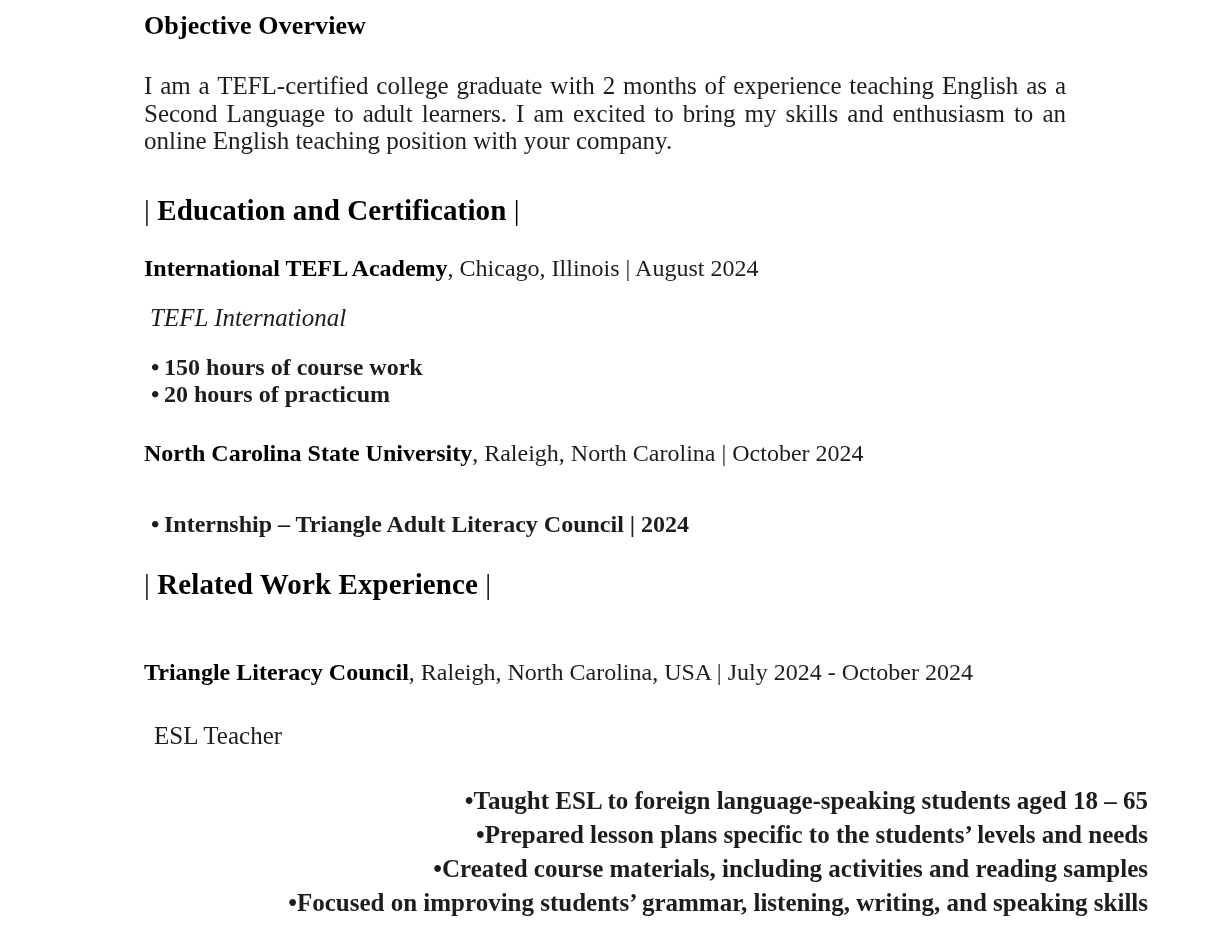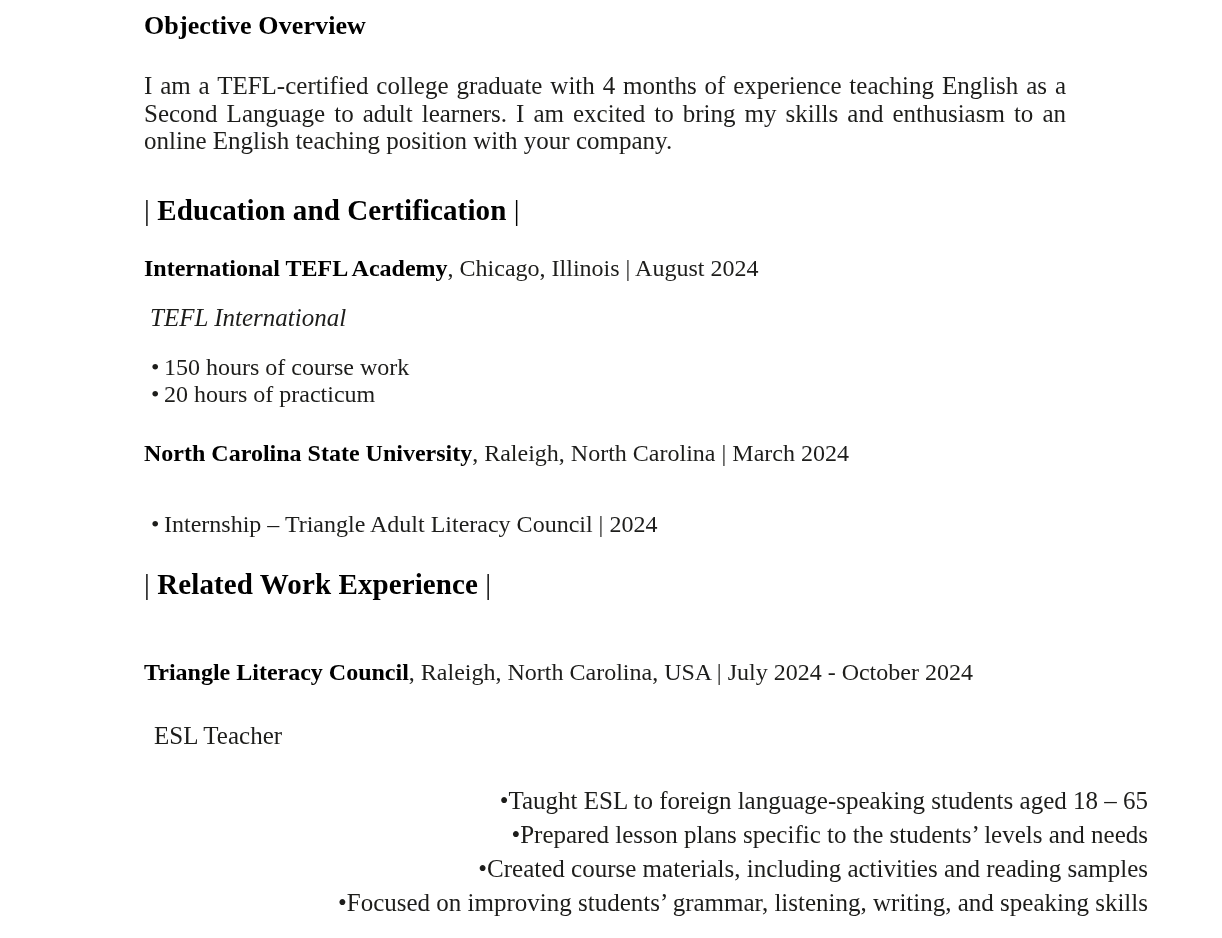--- a/index.html
+++ b/index.html
@@ -98,20 +98,21 @@
   .bullets {
     list-style: none;
     margin: 0;
     padding: 0;
   }
   .bullets li {
     font-size: 24px;
     line-height: 27px;
     color: #1d1d1b;
     white-space: nowrap;
+    font-weight: bold;
   }
   .bullets.tight li {
     line-height: 27px;
   }
   .bullets.indent {
     padding-left: 7px;
   }
   .bullets.loose li {
     line-height: 30px;
     margin-bottom: 4px;
@@ -131,21 +132,21 @@
   .sp-xl   { height: 58px; }
   .sp-xxl  { height: 26px; }
 </style>
 </head>
 <body>
 
 <div class="page">
 
   <h1 class="doc-heading">Objective Overview</h1>
 
-  <p class="summary">I am a TEFL-certified college graduate with 4 months of experience teaching English as a Second Language to adult learners. I am excited to bring my skills and enthusiasm to an online English teaching position with your company.</p>
+  <p class="summary">I am a TEFL-certified college graduate with 2 months of experience teaching English as a Second Language to adult learners. I am excited to bring my skills and enthusiasm to an online English teaching position with your company.</p>
 
   <div class="sp-h1"></div>
 
   <h2 class="section-heading"><span class="pipe">|</span><span> </span><span>Education and Certification</span><span> </span><span class="pipe">|</span></h2>
 
   <div class="sp-h2"></div>
 
   <p class="entry-line"><span class="org">International TEFL Academy</span><span>, Chicago, Illinois | August 2024</span></p>
 
   <div class="sp-md"></div>
@@ -154,21 +155,21 @@
 
   <div class="sp-md"></div>
 
   <ul class="bullets tight indent">
     <li><span class="dot">•</span><span>150 hours of course work</span></li>
     <li><span class="dot">•</span><span>20 hours of practicum</span></li>
   </ul>
 
   <div class="sp-lg"></div>
 
-  <p class="entry-line"><span class="org">North Carolina State University</span><span>, Raleigh, North Carolina | March 2024</span></p>
+  <p class="entry-line"><span class="org">North Carolina State University</span><span>, Raleigh, North Carolina | October 2024</span></p>
 
   <div class="sp-md"></div>
 
 
   <div class="sp-md"></div>
 
   <ul class="bullets tight indent">
     <li><span class="dot">•</span><span>Internship – Triangle Adult Literacy Council | 2024</span></li>
   </ul>
 

